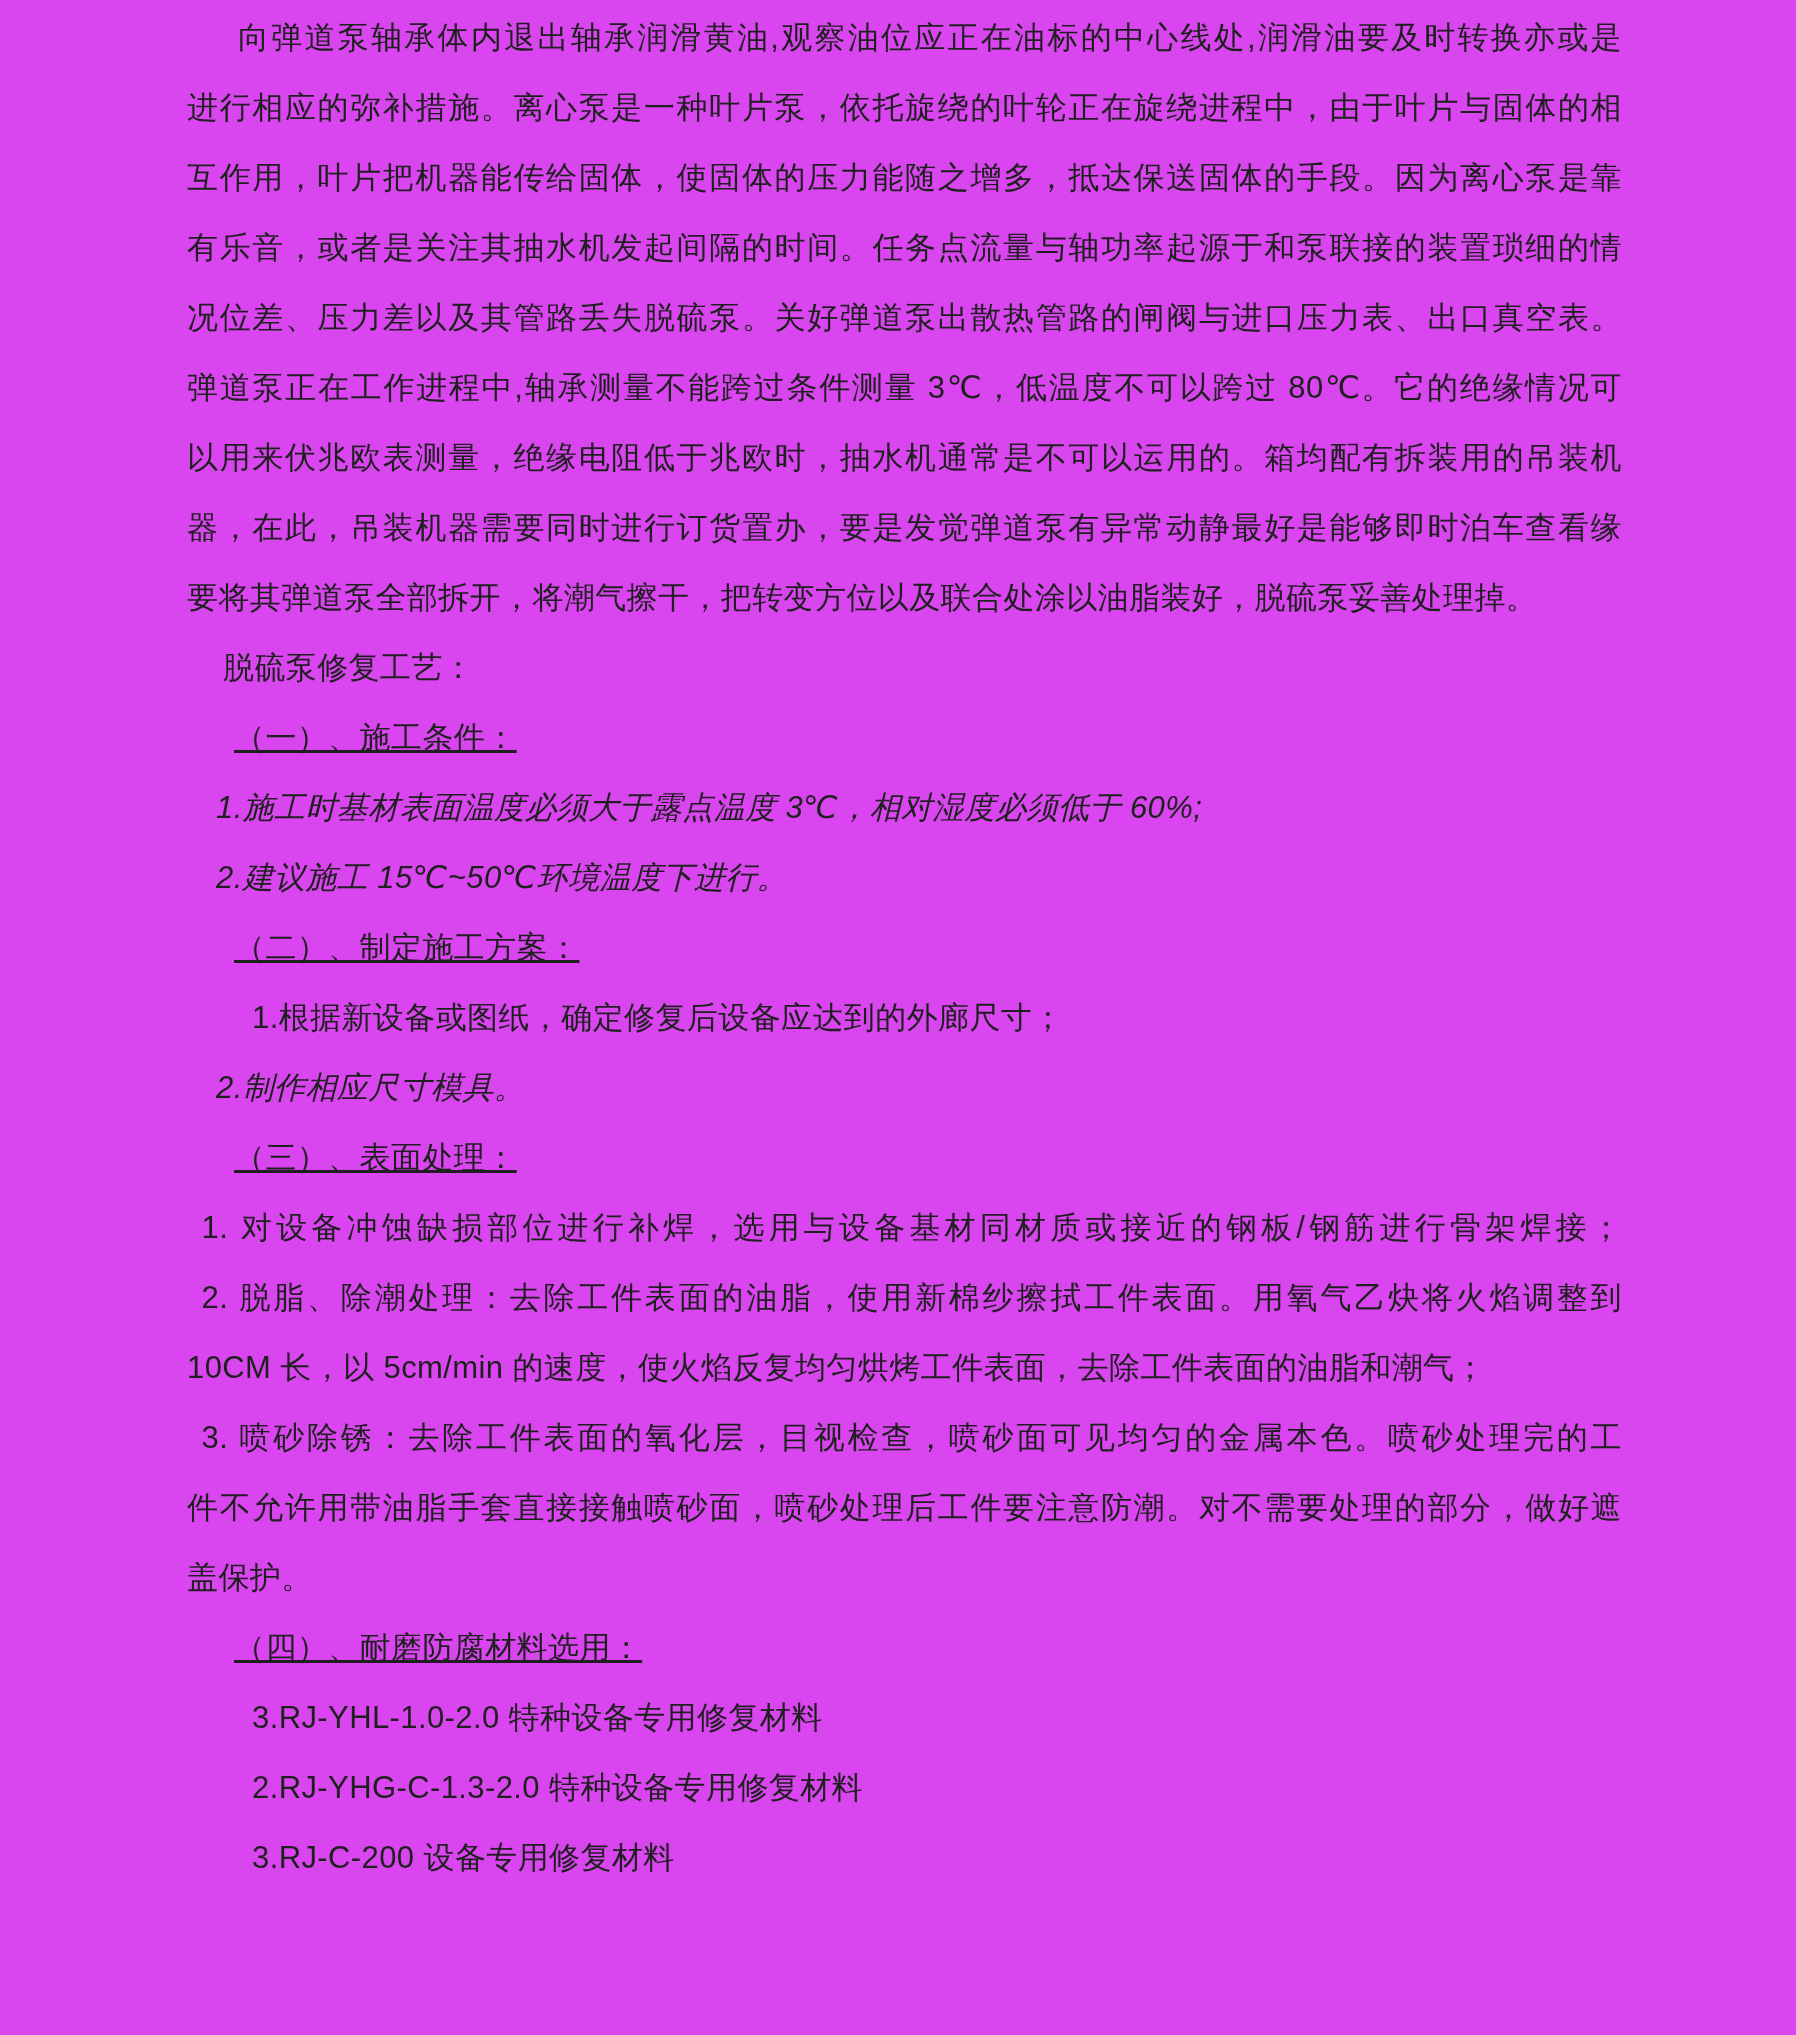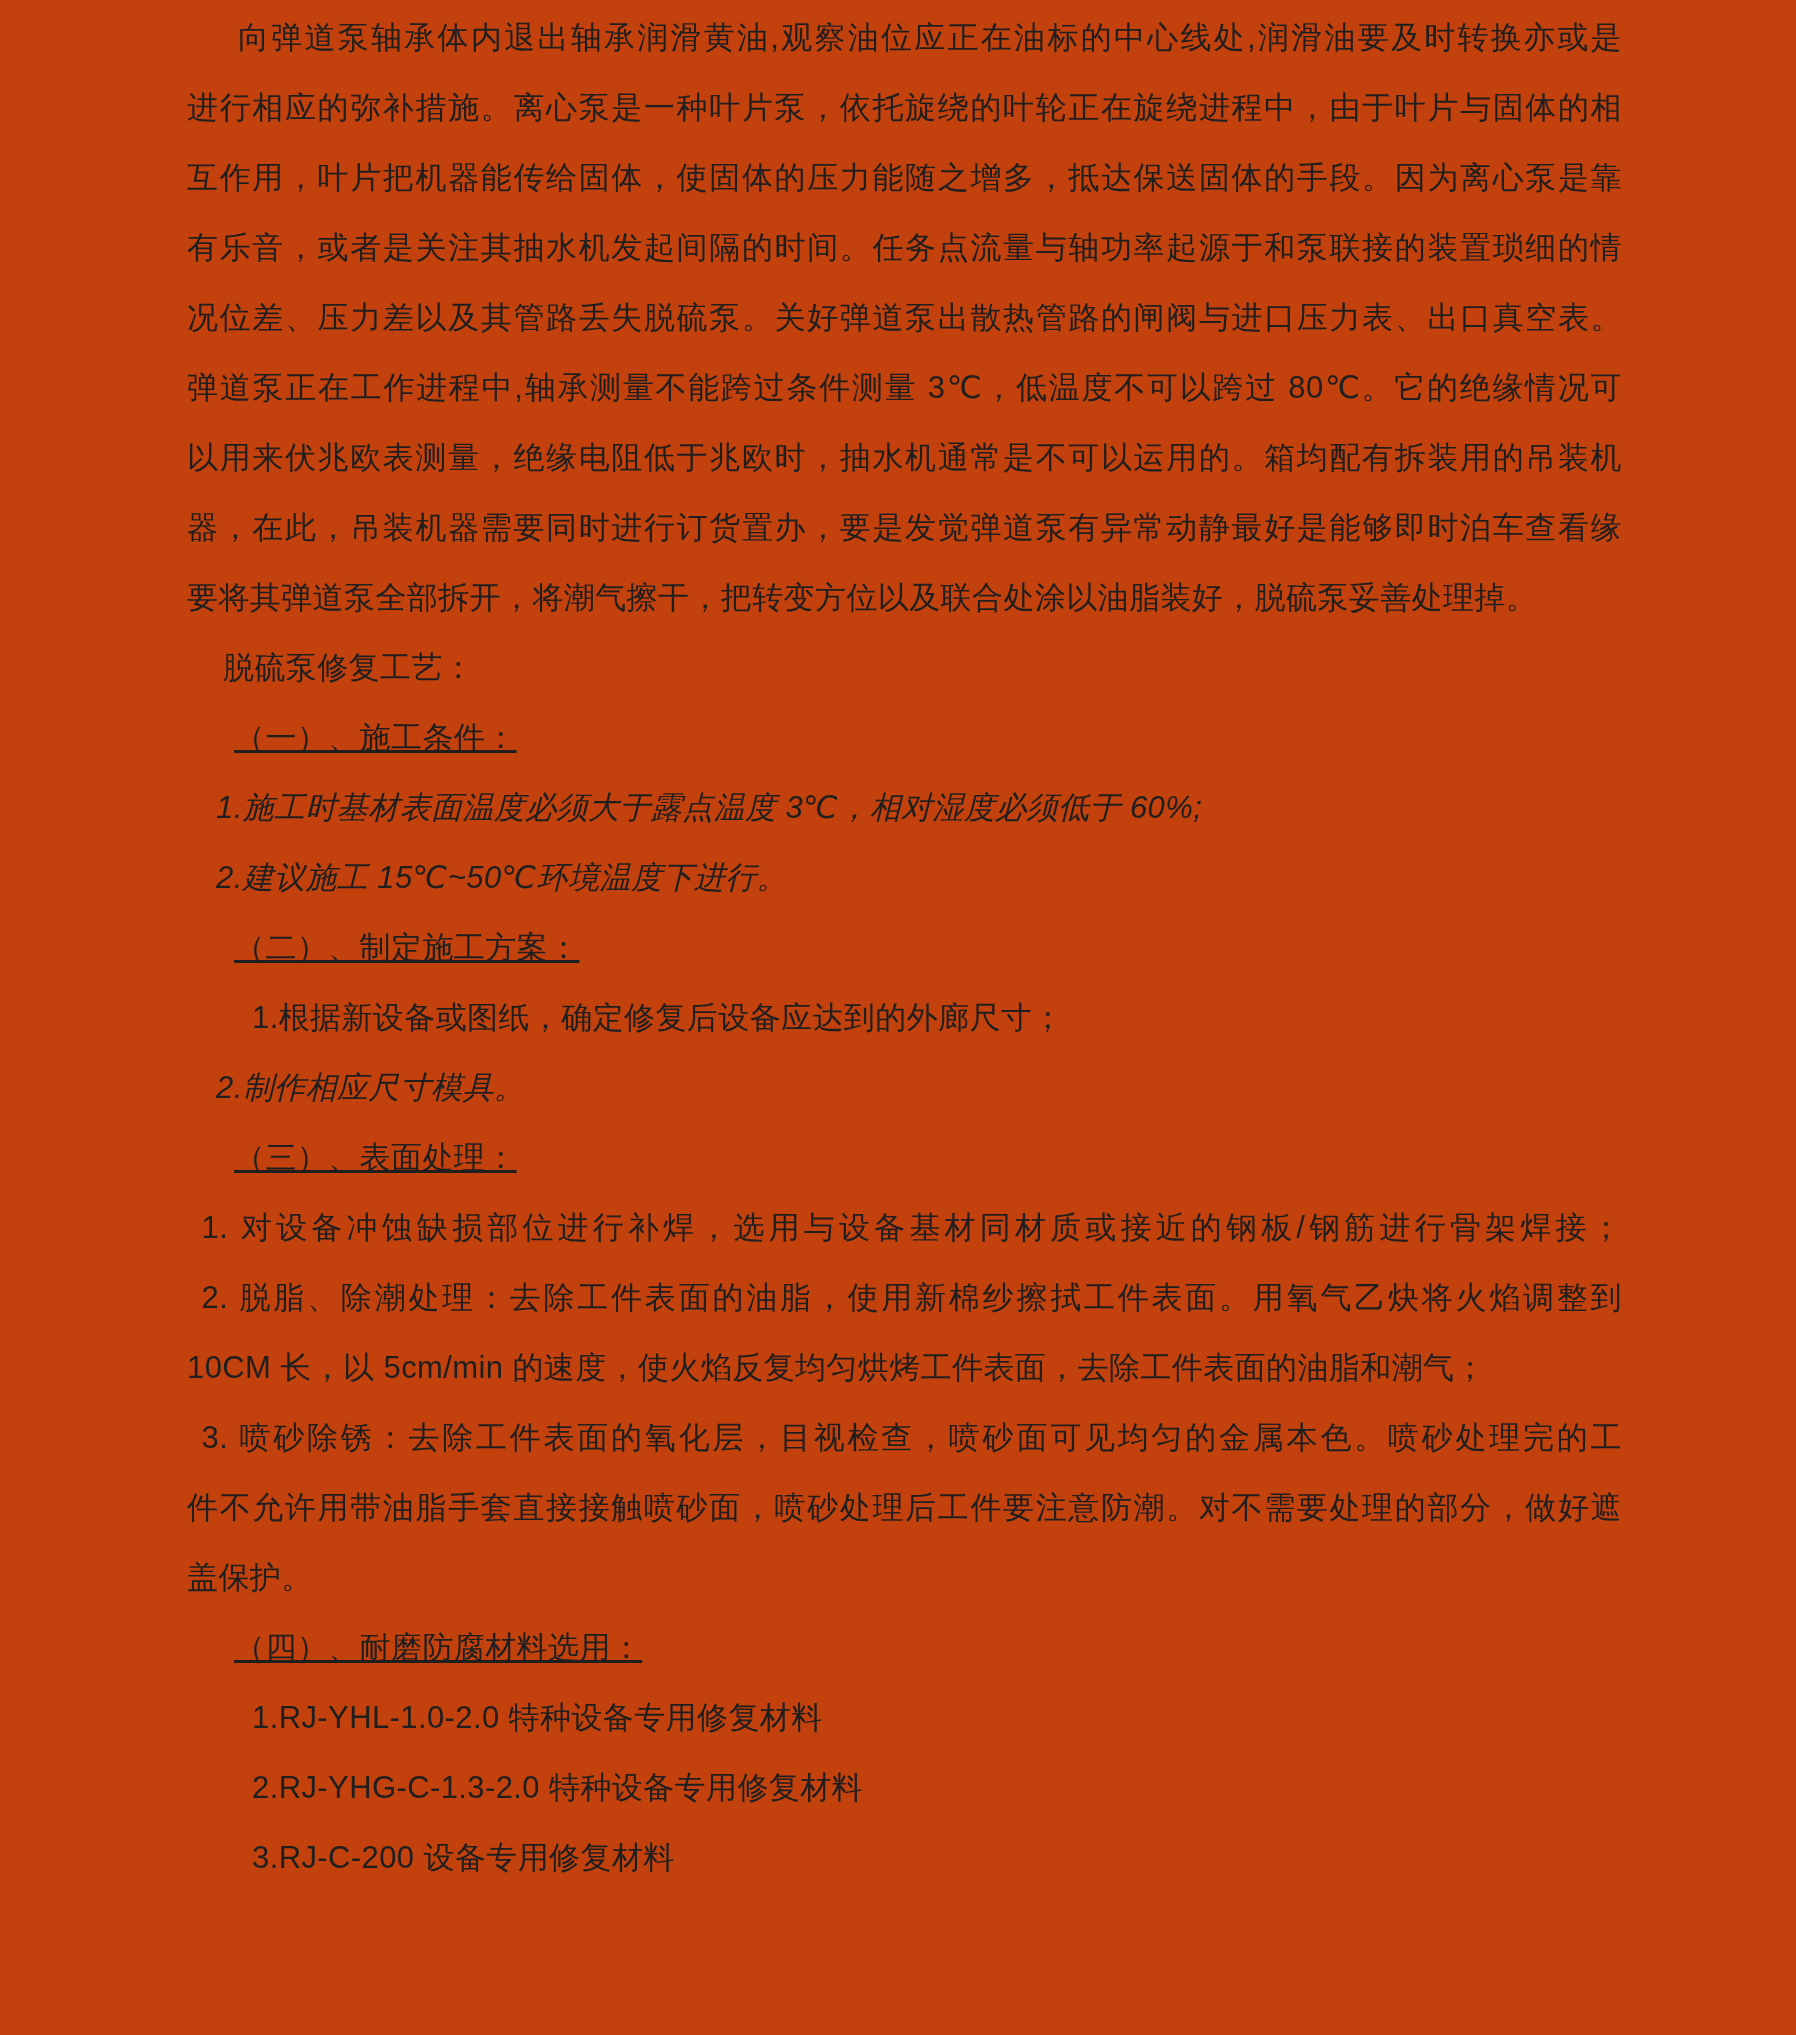--- a/index.html
+++ b/index.html
@@ -11,21 +11,21 @@
     width: 1797px;
     height: 2035px;
     overflow: hidden;
     font-family: "Liberation Sans", "DejaVu Sans", sans-serif;
   }
   .page {
     box-sizing: border-box;
     width: 1797px;
     height: 2035px;
     padding: 2.9px 175px 0 187px;
-    background: #c2410c;
+    background: #d946ef;
     color: #1f1f1f;
   }
   .line {
     height: 70px;
     line-height: 70px;
     font-size: 31px;
     letter-spacing: 0.4px;
     white-space: nowrap;
     color: #1f1f1f;
   }
@@ -70,18 +70,18 @@
 
   <div class="line ind-65">（三）、表面处理：</div>
   <div class="line j ind-20">1. 对设备冲蚀缺损部位进行补焊，选用与设备基材同材质或接近的钢板/钢筋进行骨架焊接；</div>
   <div class="line j ind-20">2. 脱脂、除潮处理：去除工件表面的油脂，使用新棉纱擦拭工件表面。用氧气乙炔将火焰调整到</div>
   <div class="line">10CM 长，以 5cm/min 的速度，使火焰反复均匀烘烤工件表面，去除工件表面的油脂和潮气；</div>
   <div class="line j ind-20">3. 喷砂除锈：去除工件表面的氧化层，目视检查，喷砂面可见均匀的金属本色。喷砂处理完的工</div>
   <div class="line j">件不允许用带油脂手套直接接触喷砂面，喷砂处理后工件要注意防潮。对不需要处理的部分，做好遮</div>
   <div class="line">盖保护。</div>
 
   <div class="line ind-65">（四）、耐磨防腐材料选用：</div>
-  <div class="line ind-90">1.RJ-YHL-1.0-2.0 特种设备专用修复材料</div>
+  <div class="line ind-90">3.RJ-YHL-1.0-2.0 特种设备专用修复材料</div>
   <div class="line ind-90">2.RJ-YHG-C-1.3-2.0 特种设备专用修复材料</div>
   <div class="line ind-90">3.RJ-C-200 设备专用修复材料</div>
 
 </div>
 
 
 </body></html>

